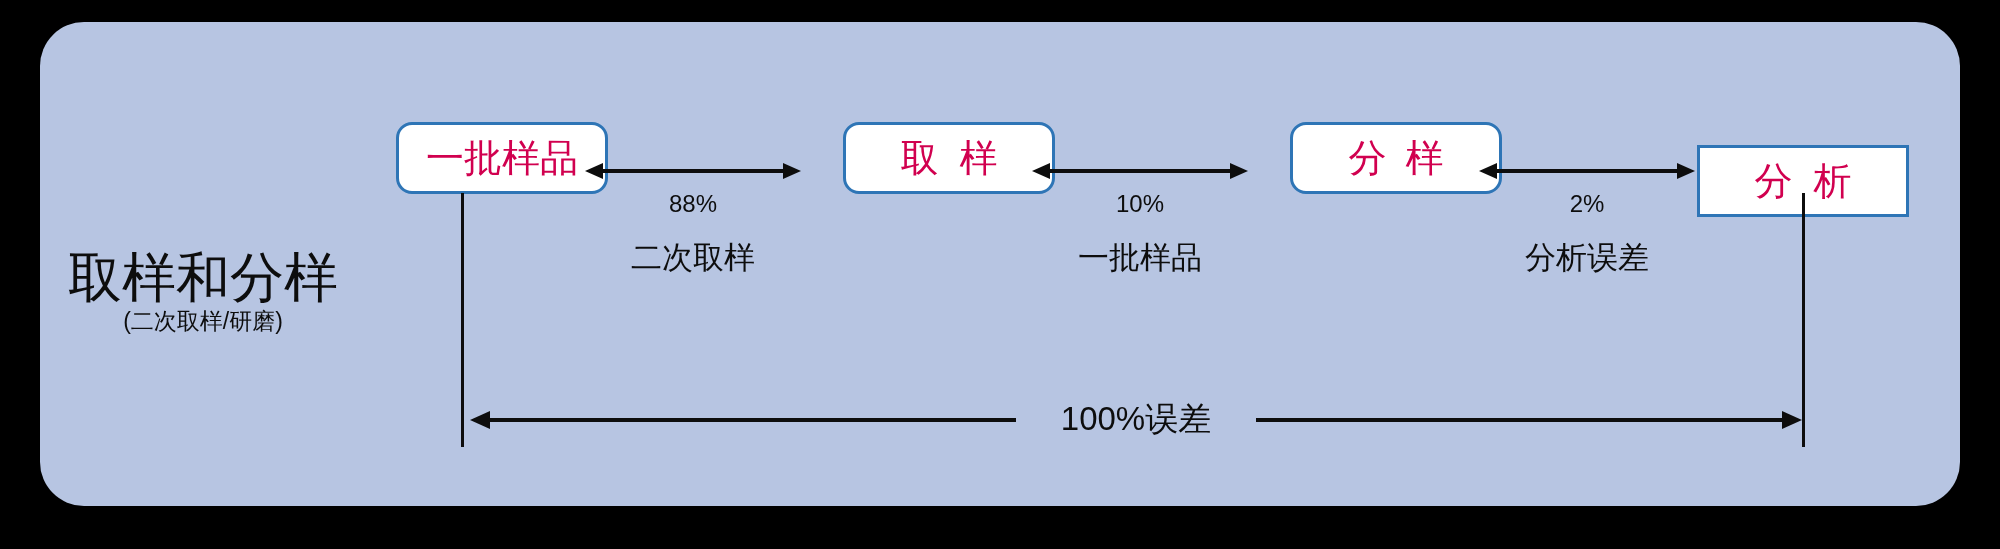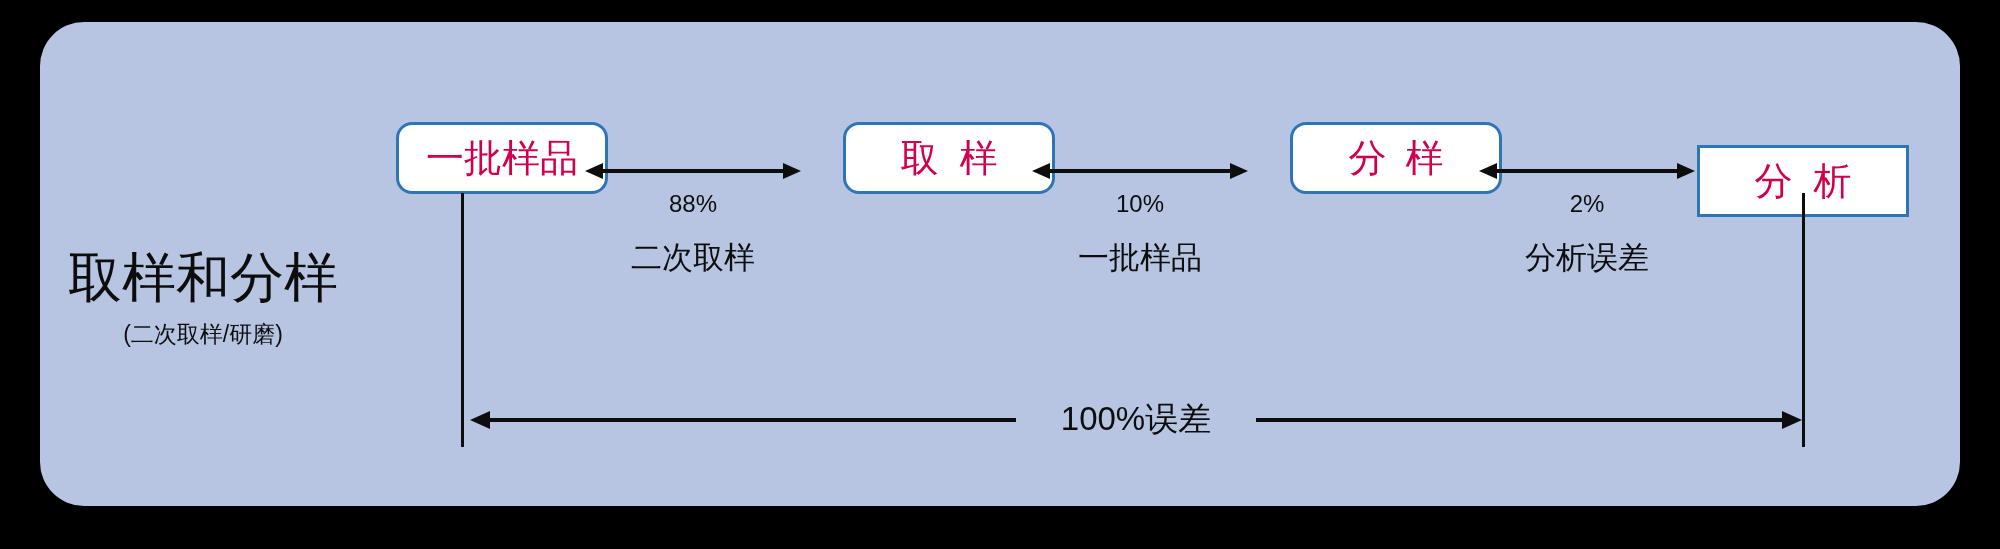--- a/index.html
+++ b/index.html
@@ -40,21 +40,21 @@
     width: 290px;
     text-align: center;
   }
   #caption-title {
     font-size: 54px;
     line-height: 1.08;
     color: #0d0d0d;
     white-space: nowrap;
   }
   #caption-sub {
-    margin-top: 16px;
+    margin-top: 3px;
     font-size: 23px;
     line-height: 1.1;
     color: #0d0d0d;
     white-space: nowrap;
   }
 
   
   .node-box {
     position: absolute;
     top: 122px;

